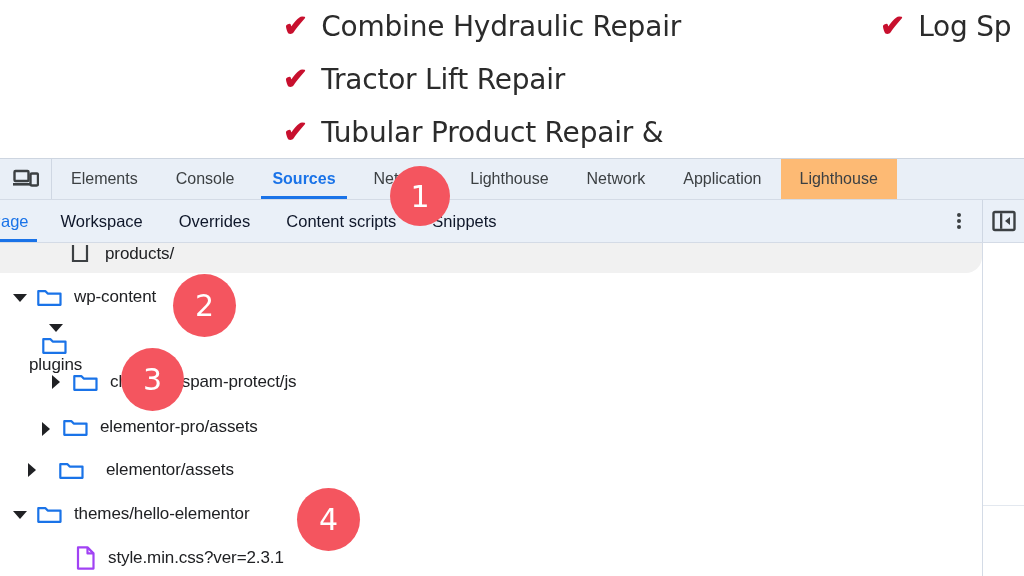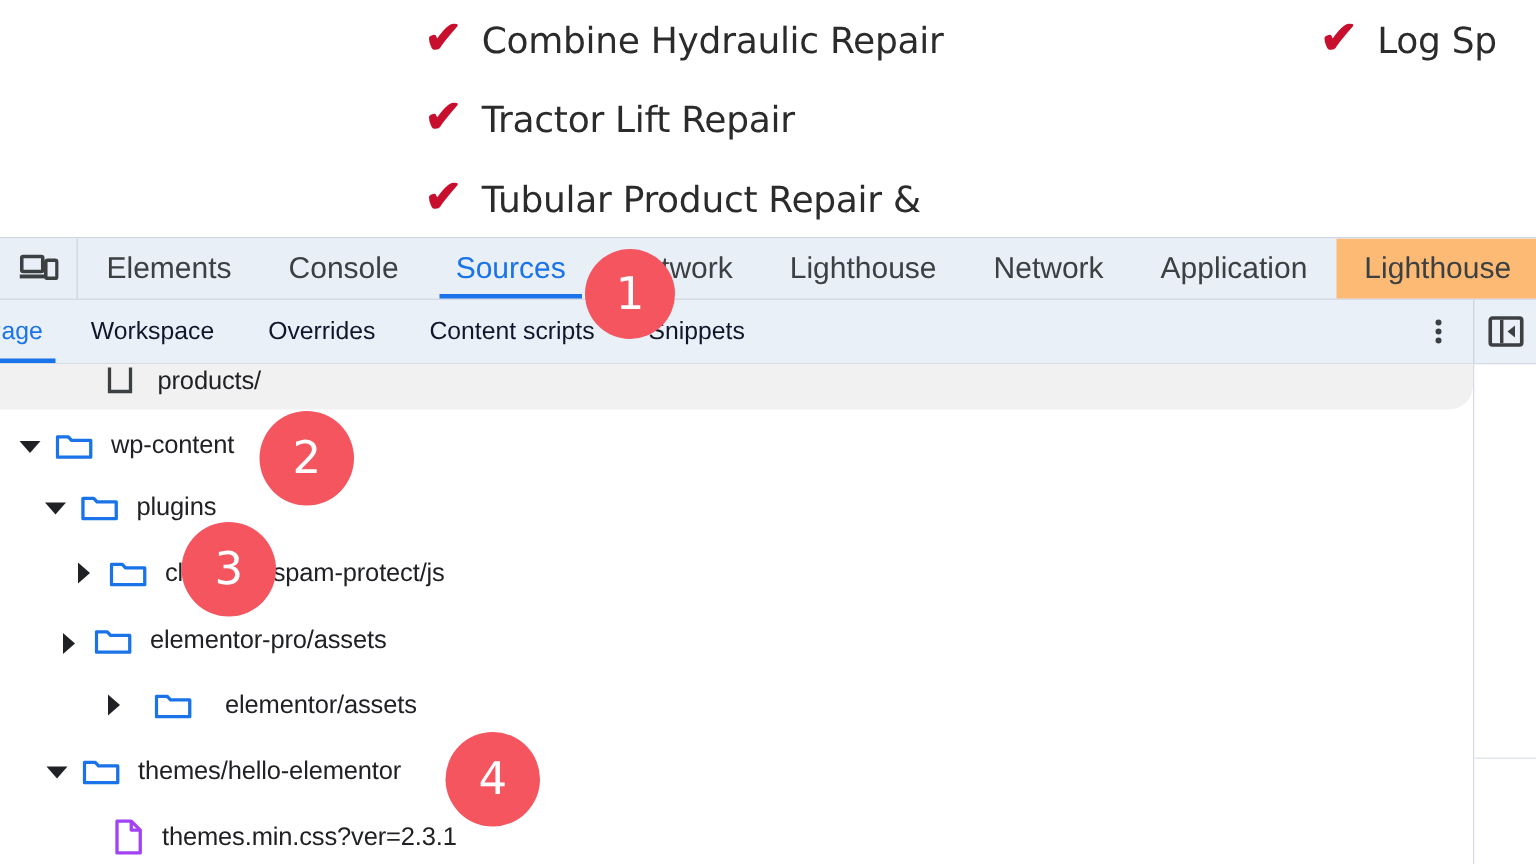--- a/index.html
+++ b/index.html
@@ -37,21 +37,21 @@
   .feature-check {
     color: #c8102e;
     font-size: 30px;
     line-height: 40px;
     font-weight: 700;
     margin-right: 13px;
     flex: none;
   }
   .feature-text {
     font-family: "DejaVu Sans", sans-serif;
-    font-size: 24px;
+    font-size: 28px;
     line-height: 42px;
     color: #2b2b2b;
     font-weight: 400;
     letter-spacing: -0.2px;
   }
 
   
   .devtools {
     position: absolute;
     left: 0; top: 158px;
@@ -75,26 +75,26 @@
     display: flex;
     align-items: center;
     justify-content: center;
     flex: none;
     border-right: 1px solid #cfd7e3;
   }
   .dt-tab {
     display: flex;
     align-items: center;
     padding: 0 19px;
-    font-size: 20px;
+    font-size: 16px;
     color: #3c4043;
     white-space: nowrap;
     position: relative;
   }
-  .dt-tab.selected { color: #1a73e8; }
+  .dt-tab.selected { color: #1a73e8; font-weight: bold; }
   .dt-tab.selected::after {
     content: "";
     position: absolute;
     left: 8px; right: 8px; bottom: 0;
     height: 3px;
     background: #1a73e8;
   }
   .dt-tab.hovered { background: #fdba74; }
 
   
@@ -348,21 +348,21 @@
       <div class="tree-row" style="top:35px;padding-left:12px;">
         <span class="twisty open"></span>
         <span class="row-icon">
           <svg width="25" height="20" viewBox="0 0 25 20">
             <path d="M1.3 4.2 h7.2 l2.2 2.4 h12.8 v11.2 h-22.2 z" fill="none" stroke="#1a73e8" stroke-width="2.2" stroke-linejoin="round"></path>
           </svg>
         </span>
         <span class="row-label">wp-content</span>
       </div>
 
-      <div class="tree-row" style="top:76px;padding-left:29px;">
+      <div class="tree-row" style="top:76px;padding-left:29px;flex-direction:column;">
         <span class="twisty open"></span>
         <span class="row-icon">
           <svg width="25" height="20" viewBox="0 0 25 20">
             <path d="M1.3 4.2 h7.2 l2.2 2.4 h12.8 v11.2 h-22.2 z" fill="none" stroke="#1a73e8" stroke-width="2.2" stroke-linejoin="round"></path>
           </svg>
         </span>
         <span class="row-label">plugins</span>
       </div>
 
       <div class="tree-row" style="top:120px;padding-left:48px;">
@@ -378,48 +378,48 @@
       <div class="tree-row" style="top:156px;padding-left:38px;align-items:flex-end;">
         <span class="twisty closed"></span>
         <span class="row-icon">
           <svg width="25" height="20" viewBox="0 0 25 20">
             <path d="M1.3 4.2 h7.2 l2.2 2.4 h12.8 v11.2 h-22.2 z" fill="none" stroke="#1a73e8" stroke-width="2.2" stroke-linejoin="round"></path>
           </svg>
         </span>
         <span class="row-label">elementor-pro/assets</span>
       </div>
 
-      <div class="tree-row" style="top:208px;padding-left:68px;gap:10px;">
+      <div class="tree-row" style="top:208px;padding-left:24px;gap:10px;">
         <span class="twisty closed"></span>
         <span class="row-icon">
           <svg width="25" height="20" viewBox="0 0 25 20">
             <path d="M1.3 4.2 h7.2 l2.2 2.4 h12.8 v11.2 h-22.2 z" fill="none" stroke="#1a73e8" stroke-width="2.2" stroke-linejoin="round"></path>
           </svg>
         </span>
         <span class="row-label">elementor/assets</span>
       </div>
 
-      <div class="tree-row" style="top:252px;padding-left:30px;">
+      <div class="tree-row" style="top:252px;padding-left:12px;">
         <span class="twisty open"></span>
         <span class="row-icon">
           <svg width="25" height="20" viewBox="0 0 25 20">
             <path d="M1.3 4.2 h7.2 l2.2 2.4 h12.8 v11.2 h-22.2 z" fill="none" stroke="#1a73e8" stroke-width="2.2" stroke-linejoin="round"></path>
           </svg>
         </span>
         <span class="row-label">themes/hello-elementor</span>
       </div>
 
       <div class="tree-row" style="top:296px;padding-left:76px;">
         <span class="row-icon" style="margin-left:0;">
           <svg width="20" height="24" viewBox="0 0 20 24">
             <path d="M2 1.4 h9.5 l6 6 v15.2 h-15.5 z" fill="none" stroke="#a142f4" stroke-width="2.2" stroke-linejoin="round"></path>
             <path d="M11.5 1.4 v6 h6" fill="none" stroke="#a142f4" stroke-width="2.2" stroke-linejoin="round"></path>
           </svg>
         </span>
-        <span class="row-label">themes.min.css?ver=2.3.1</span>
+        <span class="row-label">style.min.css?ver=2.3.1</span>
       </div>
 
     </div>
 
     <div class="editor-pane"></div>
   </div>
 
 </div>
 
 <div class="marker" style="left:390px;top:166px;width:60px;height:60px;">

